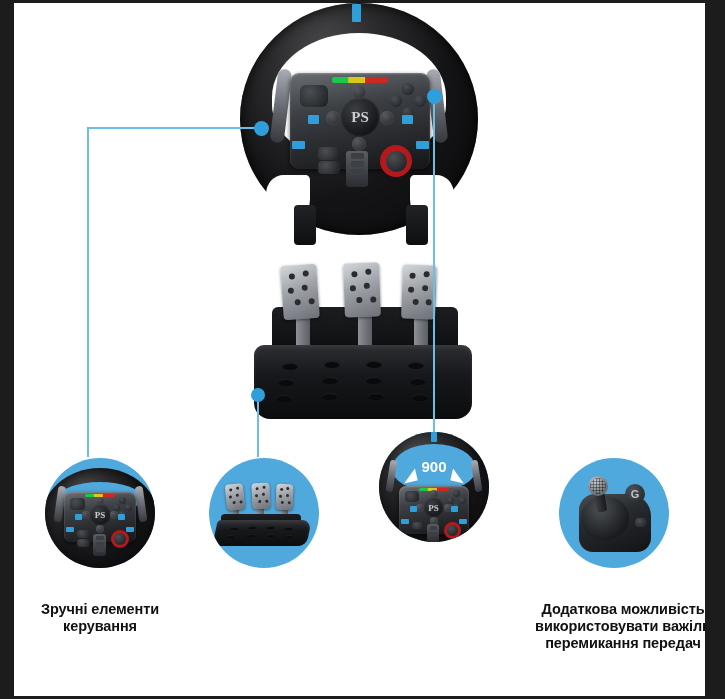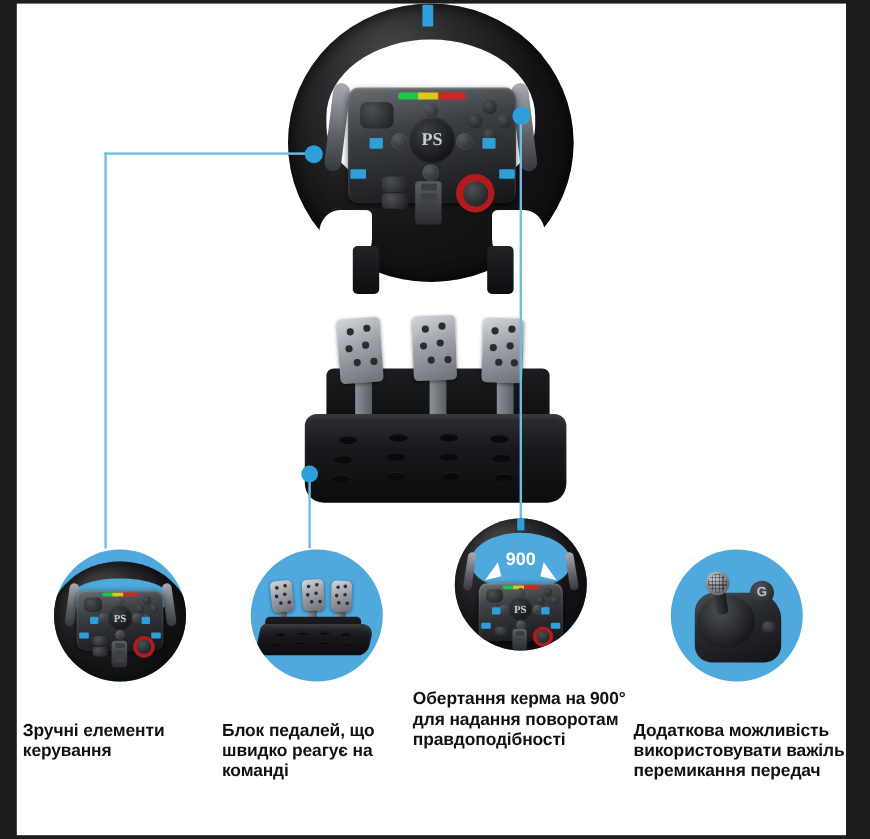--- a/index.html
+++ b/index.html
@@ -36,21 +36,21 @@
   
   .circle-item { position: absolute; }
   .circle {
     position: absolute;
     border-radius: 50%;
     background: #4fa9dd;
     overflow: hidden;
   }
   .caption {
     position: absolute;
-    text-align: left;
+    text-align: center;
     color: #111111;
     font-weight: bold;
     font-size: 14.5px;
     line-height: 1.16;
     letter-spacing: -0.1px;
   }
 
   
   .art { position: absolute; }
 
@@ -424,21 +424,20 @@
           <span class="bdot" style="position:absolute; left:14px; top:7px;  width:9px; height:3px;"></span>
           <span class="bdot" style="position:absolute; left:32px; top:6px;  width:9px; height:3px;"></span>
           <span class="bdot" style="position:absolute; left:50px; top:6px;  width:9px; height:3px;"></span>
           <span class="bdot" style="position:absolute; left:68px; top:7px;  width:9px; height:3px;"></span>
           <span class="bdot" style="position:absolute; left:12px; top:15px; width:9px; height:3px;"></span>
           <span class="bdot" style="position:absolute; left:32px; top:14px; width:9px; height:3px;"></span>
           <span class="bdot" style="position:absolute; left:52px; top:14px; width:9px; height:3px;"></span>
           <span class="bdot" style="position:absolute; left:70px; top:15px; width:9px; height:3px;"></span>
         </div>
       </div>
-      <div class="caption" style="left:-24px; top:143px; width:160px;">Блок педалей, що швидко реагує на команді</div>
     </div>
 
     <div class="circle-item" style="left:365px; top:429px; width:140px; height:230px;">
       <div class="circle" style="left:0px; top:0px; width:110px; height:110px;">
 
         <div class="rim" style="left:-6px; top:-4px; width:122px; height:122px;"></div>
         <div class="rim-inner" style="left:14px; top:12px; width:82px; height:46px;
              border-radius:50% 50% 42% 42%; background:#4fa9dd;"></div>
         <div class="rim-top-mark" style="left:52px; top:-2px; width:6px; height:12px;"></div>
         <div class="paddle" style="left:9px; top:28px; width:7px; height:32px; transform:rotate(9deg);"></div>
@@ -468,21 +467,20 @@
         <div class="blue-key" style="left:80px; top:87px; width:8px; height:5px;"></div>
         <div class="face-btn" style="left:33px; top:90px; width:12px; height:7px; border-radius:3px;"></div>
         <div class="red-dial" style="left:65px; top:90px; width:17px; height:17px;">
           <i style="width:11px; height:11px;"></i>
         </div>
         <div class="stick-btns" style="left:48px; top:92px; width:12px; height:18px;">
           <u style="width:7px; height:4px;"></u>
           <u style="width:7px; height:4px;"></u>
         </div>
       </div>
-      <div class="caption" style="left:-35px; top:143px; width:182px;">Обертання керма на 900° для надання поворотам правдоподібності</div>
     </div>
 
     <div class="circle-item" style="left:545px; top:455px; width:150px; height:240px;">
       <div class="circle" style="left:0px; top:0px; width:110px; height:110px;">
         <div class="shift-body" style="left:20px; top:36px; width:72px; height:58px;"></div>
         <div class="shift-boot" style="left:22px; top:38px; width:48px; height:44px;"></div>
         <div class="shift-stick" style="left:36px; top:26px; width:10px; height:28px; transform:rotate(-10deg);"></div>
         <div class="shift-knob" style="left:29px; top:18px; width:20px; height:20px;">
             <b></b>
           </div>

